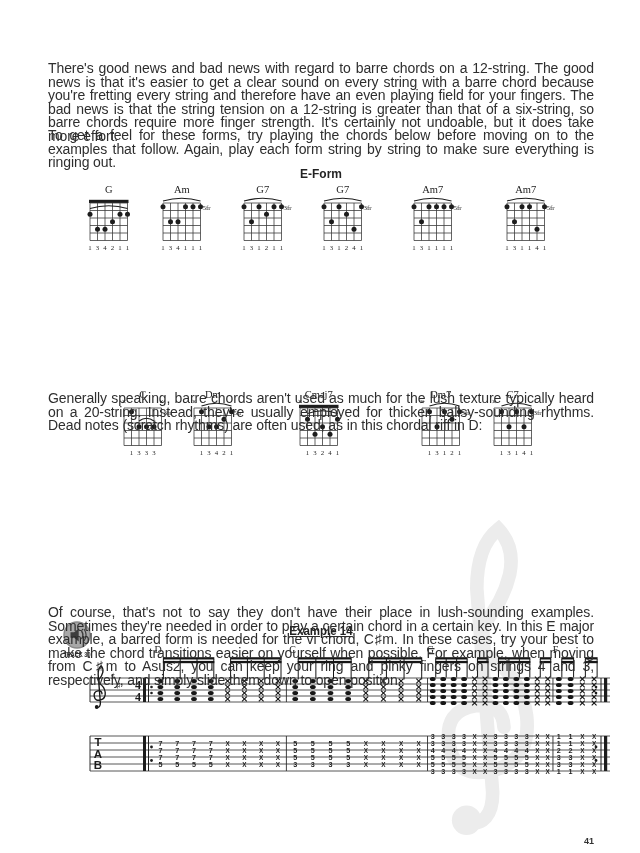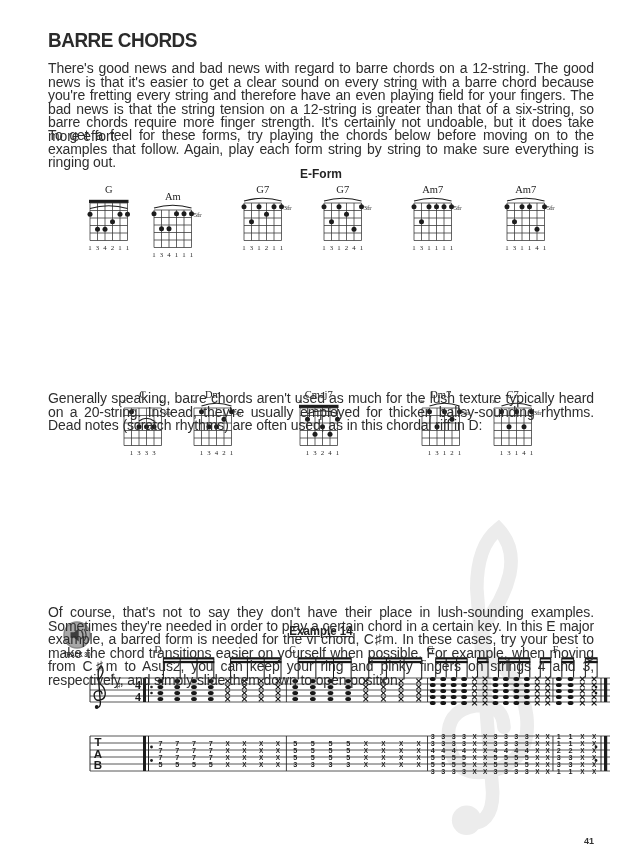--- a/index.html
+++ b/index.html
@@ -31,23 +31,20 @@
 
 <div class="page">
 
   <div class="watermark">
     <svg width="150" height="340" viewBox="0 0 24 60">
       <path d="M8.2 55 Q13 55.5 13 49.5 L10.2 13.5 Q10.2 6 14 3 Q17 6.2 16 11 Q14.8 16 11.2 20 L11.5 25 Q18 28.5 19 36 Q19.8 43.5 13.5 45.5 Q6.5 47.5 5.3 41 Q4.4 35 10 34.2 Q14.8 33.6 15 38" fill="none" stroke="#ececec" stroke-width="2.4" stroke-linecap="round"></path>
       <circle cx="8.4" cy="54.4" r="2.6" fill="#ececec"></circle>
     </svg>
   </div>
 
-  <div class="blk" style="top:28px;">
-    <div class="title">BARRE CHORDS</div>
-  </div>
 
   <div class="blk para" style="top:62px;">There's good news and bad news with regard to barre chords on a 12-string. The good news is that it's easier to get a clear sound on every string with a barre chord because you're fretting every string and therefore have an even playing field for your fingers. The bad news is that the string tension on a 12-string is greater than that of a six-string, so barre chords require more finger strength. It's certainly not undoable, but it does take more effort.</div>
   <div class="blk" style="top:166px;">
     <div class="sec-head">E-Form</div>
   </div>
 
   <div class="blk para" style="top:129px;">To get a feel for these forms, try playing the chords below before moving on to the examples that follow. Again, play each form string by string to make sure everything is ringing out.</div>
   <div class="blk chord-row" style="top:183px;" id="row-eform">
       <div class="chord" style="left: 27px;">
         <svg width="66" height="76">
@@ -73,21 +70,21 @@
           <circle cx="22.5" cy="46.25" r="2.5" fill="#1d1d1d"></circle>
           <circle cx="30" cy="46.25" r="2.5" fill="#1d1d1d"></circle>
           <text x="15" y="66.5" text-anchor="middle" font-size="6.8" font-family="&quot;Liberation Serif&quot;,&quot;DejaVu Sans&quot;,serif" fill="#1d1d1d" font-weight="normal">1</text>
           <text x="22.5" y="66.5" text-anchor="middle" font-size="6.8" font-family="&quot;Liberation Serif&quot;,&quot;DejaVu Sans&quot;,serif" fill="#1d1d1d" font-weight="normal">3</text>
           <text x="30" y="66.5" text-anchor="middle" font-size="6.8" font-family="&quot;Liberation Serif&quot;,&quot;DejaVu Sans&quot;,serif" fill="#1d1d1d" font-weight="normal">4</text>
           <text x="37.5" y="66.5" text-anchor="middle" font-size="6.8" font-family="&quot;Liberation Serif&quot;,&quot;DejaVu Sans&quot;,serif" fill="#1d1d1d" font-weight="normal">2</text>
           <text x="45" y="66.5" text-anchor="middle" font-size="6.8" font-family="&quot;Liberation Serif&quot;,&quot;DejaVu Sans&quot;,serif" fill="#1d1d1d" font-weight="normal">1</text>
           <text x="52.5" y="66.5" text-anchor="middle" font-size="6.8" font-family="&quot;Liberation Serif&quot;,&quot;DejaVu Sans&quot;,serif" fill="#1d1d1d" font-weight="normal">1</text>
         </svg>
       </div>
-      <div class="chord" style="left: 91px; margin-top: 7px;">
+      <div class="chord" style="left: 100px;">
         <svg width="66" height="76">
           <text x="33.75" y="10" text-anchor="middle" font-size="10.5" font-family="&quot;Liberation Serif&quot;,&quot;DejaVu Sans&quot;,serif" fill="#1d1d1d" font-weight="normal">Am</text>
           <line x1="15" y1="20" x2="15" y2="57.5" stroke="#3c3c3c" stroke-width="0.8"></line>
           <line x1="15" y1="20" x2="52.5" y2="20" stroke="#3c3c3c" stroke-width="0.8"></line>
           <line x1="22.5" y1="20" x2="22.5" y2="57.5" stroke="#3c3c3c" stroke-width="0.8"></line>
           <line x1="15" y1="27.5" x2="52.5" y2="27.5" stroke="#3c3c3c" stroke-width="0.8"></line>
           <line x1="30" y1="20" x2="30" y2="57.5" stroke="#3c3c3c" stroke-width="0.8"></line>
           <line x1="15" y1="35" x2="52.5" y2="35" stroke="#3c3c3c" stroke-width="0.8"></line>
           <line x1="37.5" y1="20" x2="37.5" y2="57.5" stroke="#3c3c3c" stroke-width="0.8"></line>
           <line x1="15" y1="42.5" x2="52.5" y2="42.5" stroke="#3c3c3c" stroke-width="0.8"></line>

